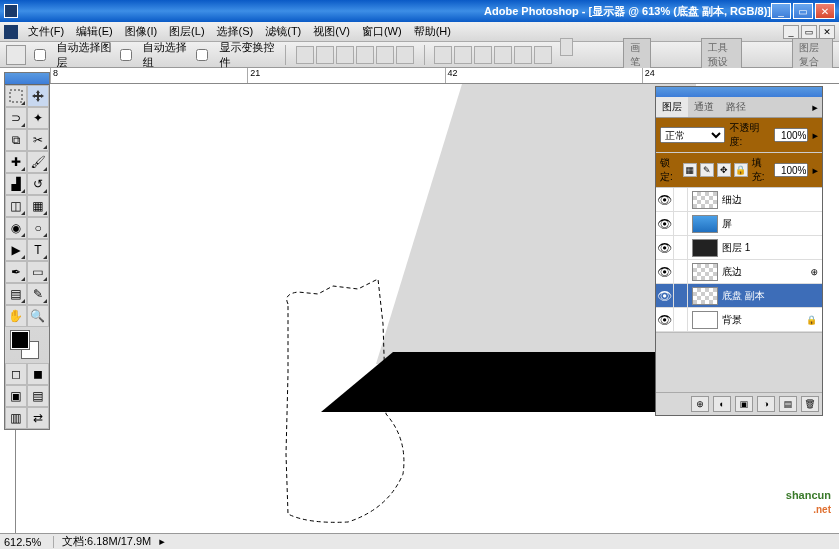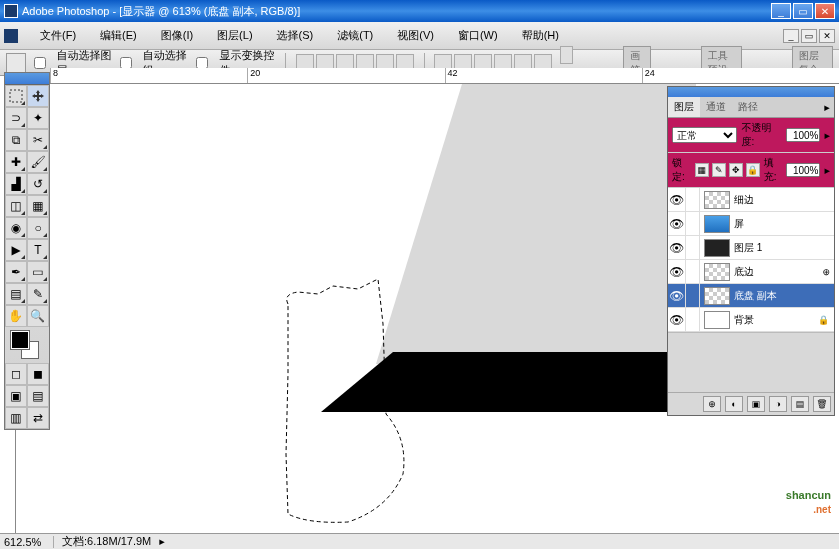--- a/index.html
+++ b/index.html
@@ -1,23 +1,23 @@
 <!DOCTYPE html>
 <html><head>
 <meta charset="utf-8">
 <style>
 * { margin: 0; padding: 0; box-sizing: border-box; font-family: "Microsoft YaHei", Tahoma, sans-serif; font-size: 11px; }
 body { background: #fff; width: 839px; height: 549px; overflow: hidden; position: relative; }
 .titlebar { height: 22px; background: linear-gradient(#0a5ac6, #3d8ee6, #0a5ac6); color: #fff; display: flex; align-items: center; padding: 0 4px; }
 .titlebar .ps-icon { width: 14px; height: 14px; background: #1a3a6a; border: 1px solid #fff; margin-right: 4px; }
-.titlebar .title { flex: 1; font-weight: normal; }
+.titlebar .title { flex: 1; font-weight: bold; text-align: right; }
 .win-btns { display: flex; gap: 2px; }
 .win-btn { width: 20px; height: 16px; background: linear-gradient(#6aa8f0,#3d7dd8); border: 1px solid #fff; display: flex; align-items: center; justify-content: center; color: #fff; font-size: 10px; cursor: pointer; }
 .win-btn.close { background: linear-gradient(#f08070,#d84a30); }
-.menubar { height: 28px; background: linear-gradient(#f0f0f0,#d8d8d8); border-bottom: 1px solid #aaa; display: flex; align-items: center; padding: 0 4px; gap: 12px; }
+.menubar { height: 20px; background: linear-gradient(#f0f0f0,#d8d8d8); border-bottom: 1px solid #aaa; display: flex; align-items: center; padding: 0 4px; gap: 0; }
 .menubar .mini-icon { width: 14px; height: 14px; background: #1a3a6a; margin-right: 4px; }
 .menu-item { padding: 2px 6px; cursor: pointer; }
 .doc-win-btns { margin-left: auto; display: flex; gap: 2px; }
 .doc-btn { width: 16px; height: 14px; background: #eee; border: 1px solid #999; cursor: pointer; font-size: 9px; display:flex;align-items:center;justify-content:center;}
 .optbar { height: 26px; background: linear-gradient(#f0f0f0,#d8d8d8); border-bottom: 1px solid #999; display: flex; align-items: center; padding: 0 6px; gap: 8px; }
 .optbar .tool-ind { width: 22px; height: 20px; background: #e8e8e8; border: 1px solid #999; }
 .checkbox { display: flex; align-items: center; gap: 11px; }
 .checkbox input { width: 12px; height: 12px; }
 .opt-icon { width: 18px; height: 18px; background: #e0e0e0; border: 1px solid #aaa; display:inline-block; }
 .opt-group { display: flex; gap: 2px; }
@@ -37,21 +37,21 @@
 .color-swatch { padding: 4px; position: relative; height: 36px; }
 .fg-color { position: absolute; left: 6px; top: 4px; width: 18px; height: 18px; background: #000; border: 1px solid #fff; outline: 1px solid #666; }
 .bg-color { position: absolute; left: 16px; top: 14px; width: 18px; height: 18px; background: #fff; border: 1px solid #666; }
 .mode-btns { display: grid; grid-template-columns: 22px 22px; }
 .canvas { position: absolute; left: 16px; top: 84px; right: 0; bottom: 16px; background: #fff; overflow: hidden; }
 .artwork { position: absolute; left: 260px; top: 0; width: 420px; height: 360px; }
 .light-tri { position: absolute; left: 100px; top: 0; width: 320px; height: 280px; background: #d9d9d9; clip-path: polygon(86px 0, 100% 0, 100% 100%, 0 100%); }
 .black-bar { position: absolute; left: 45px; top: 268px; width: 375px; height: 60px; background: #000; clip-path: polygon(72px 0, 100% 0, 100% 100%, 0 100%); }
 .selection { position: absolute; left: 262px; top: 190px; width: 140px; height: 250px; }
 .selection path { fill: none; stroke: #000; stroke-width: 1; stroke-dasharray: 4 3; }
-.layers-panel { position: absolute; right: 4px; top: 86px; width: 168px; background: #be185d; border: 1px solid #666; }
+.layers-panel { position: absolute; right: 16px; top: 86px; width: 168px; background: #a16207; border: 1px solid #666; }
 .panel-header { height: 10px; background: linear-gradient(#5a9ae0,#3d7dd8); }
 .panel-tabs { display: flex; background: #d0d0d0; border-bottom: 1px solid #999; }
 .ptab { padding: 3px 6px; font-size: 10px; color: #555; cursor: pointer; }
 .ptab.active { background: #e8e8e8; color: #000; }
 .panel-menu { margin-left: auto; width: 14px; cursor: pointer; display:flex;align-items:center;justify-content:center; }
 .panel-row { display: flex; align-items: center; padding: 3px 4px; gap: 4px; border-bottom: 1px solid #ccc; }
 .panel-row select { font-size: 10px; width: 68px; height: 16px; }
 .panel-row .lbl { font-size: 10px; }
 .panel-row input[type=text] { width: 34px; height: 14px; font-size: 10px; text-align: right; }
 .lock-icons { display: flex; gap: 3px; }
@@ -140,21 +140,21 @@
   <div class="palette-group">
     <span class="opt-icon"></span>
     <div class="palette-tab">画笔</div>
     <div class="palette-tab">工具预设</div>
     <div class="palette-tab">图层复合</div>
   </div>
 </div>
 
 <div class="ruler-h">
   <div class="tick">8</div>
-  <div class="tick">20</div>
+  <div class="tick">21</div>
   <div class="tick">42</div>
   <div class="tick">24</div>
 </div>
 
 <div class="canvas">
   <div class="artwork">
     <div class="light-tri"></div>
     <div class="black-bar"></div>
   </div>
   <svg class="selection" viewBox="0 0 140 250">

